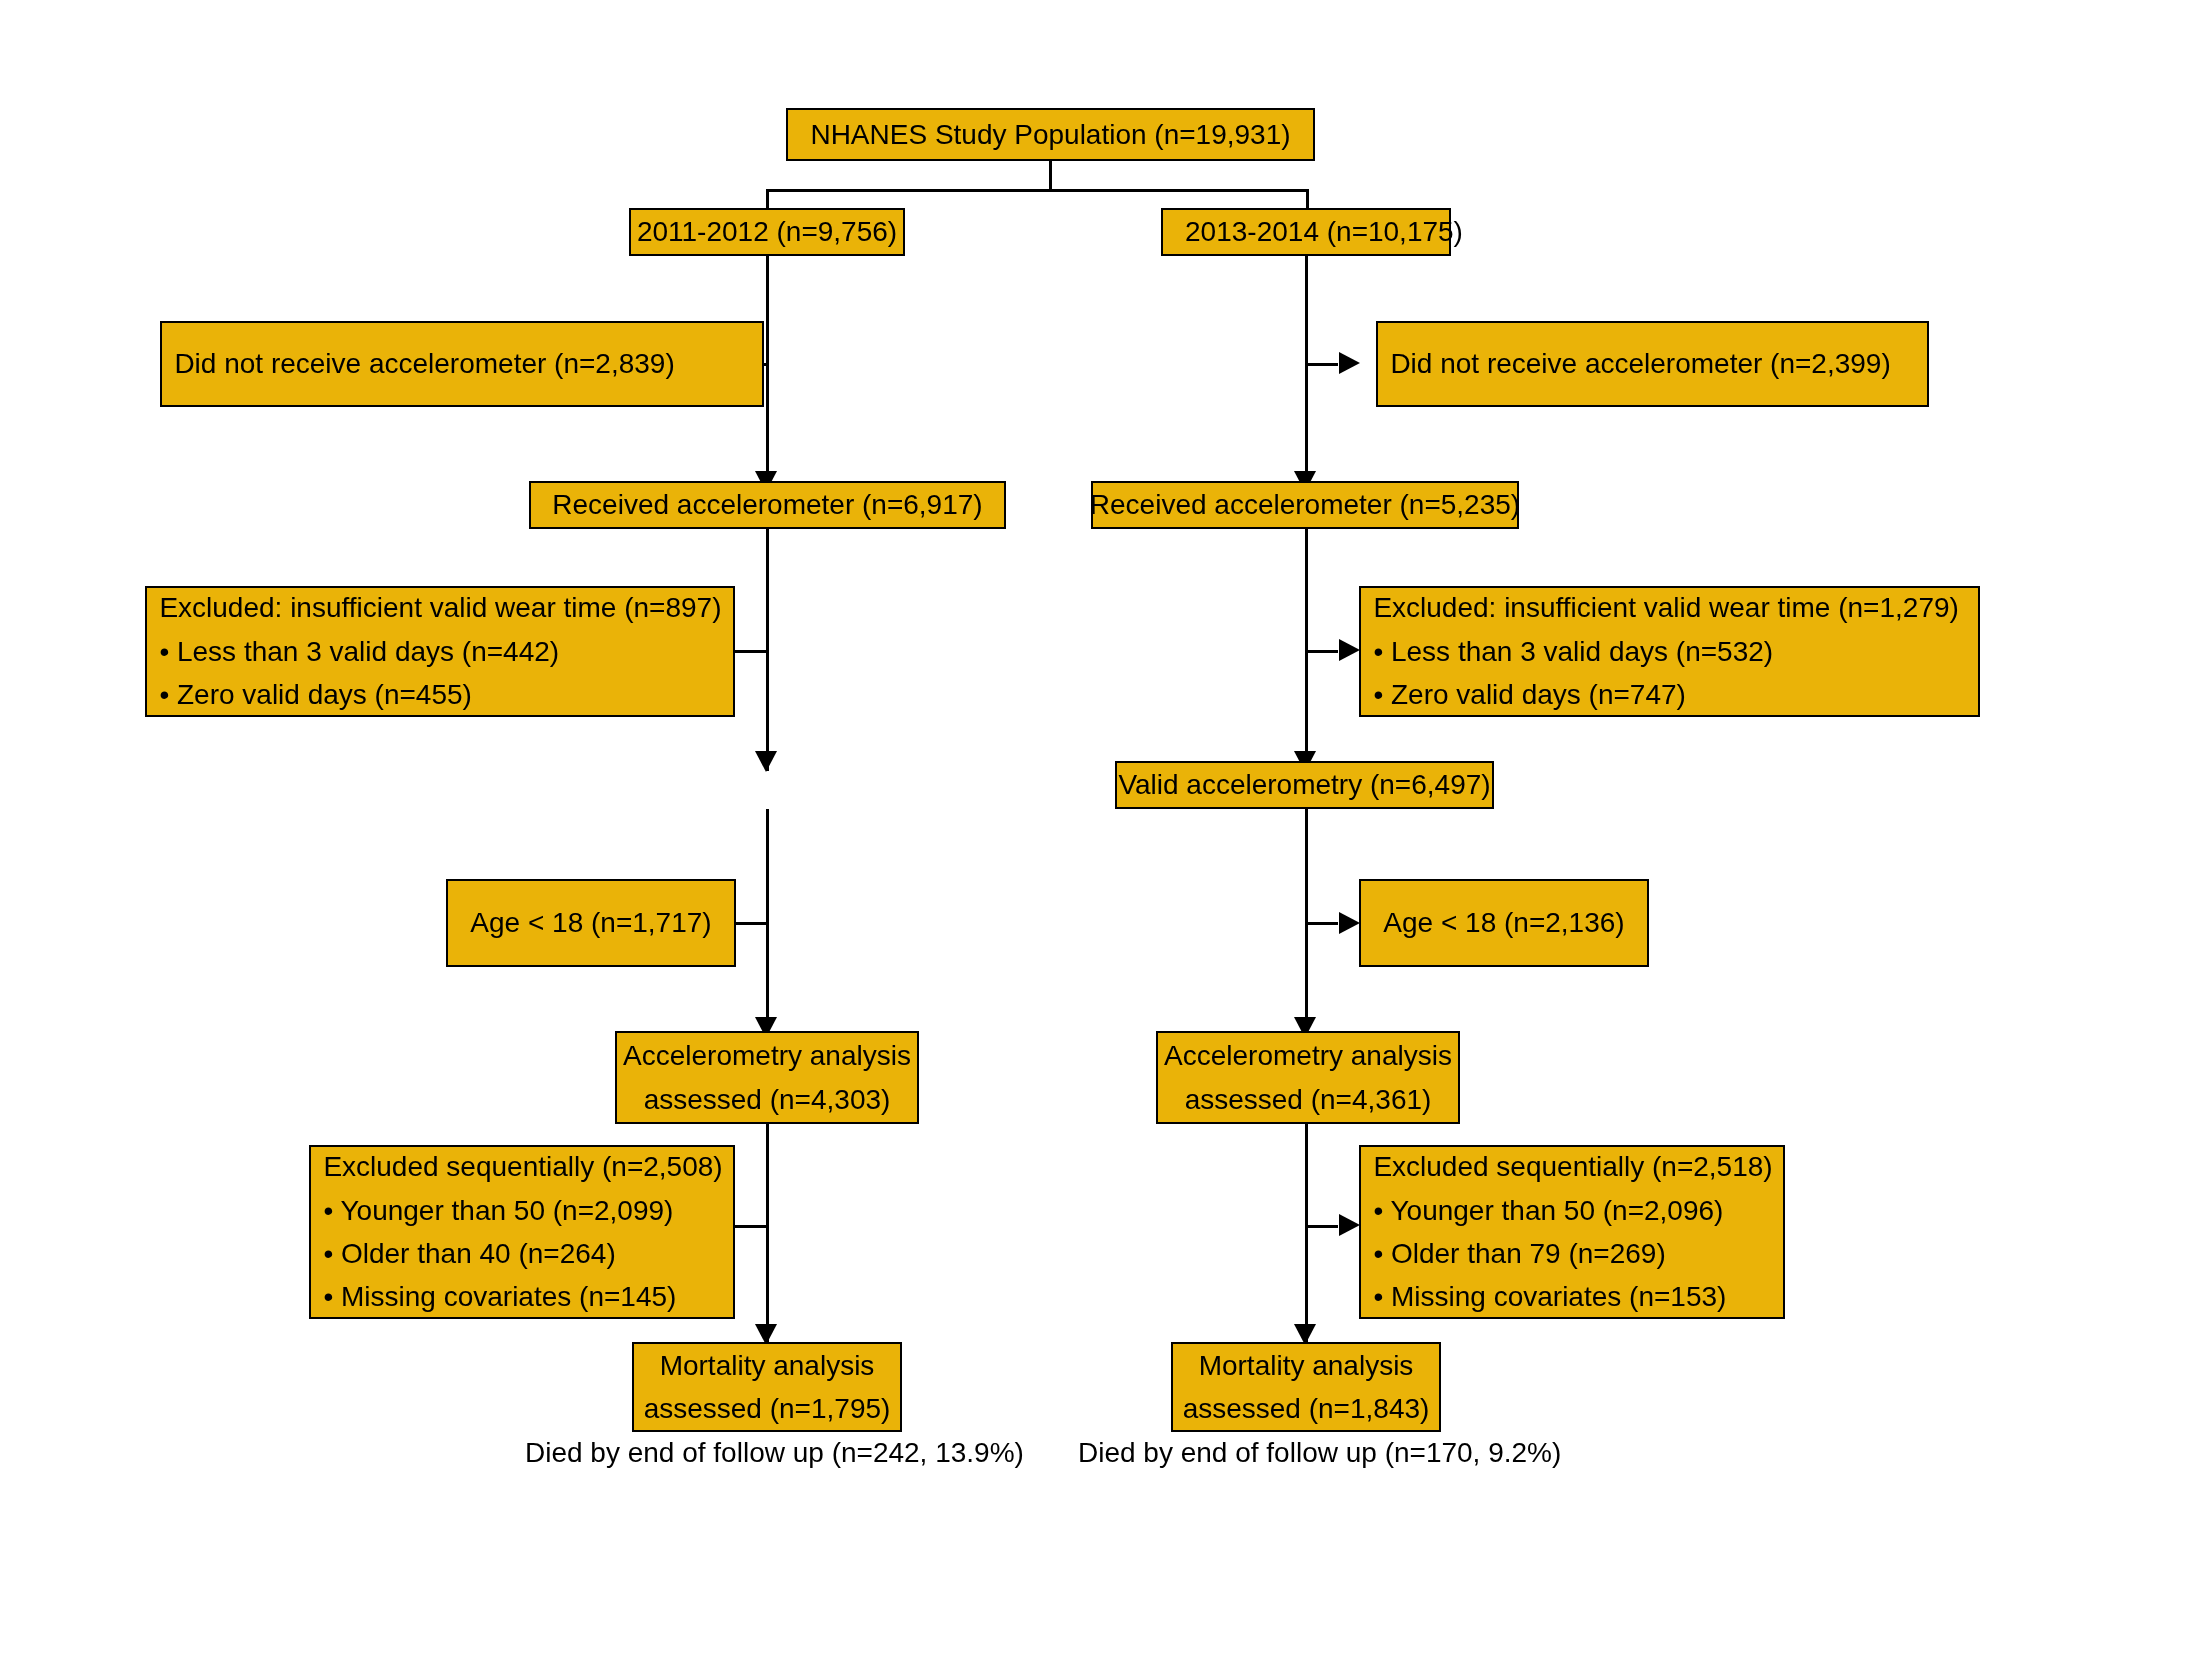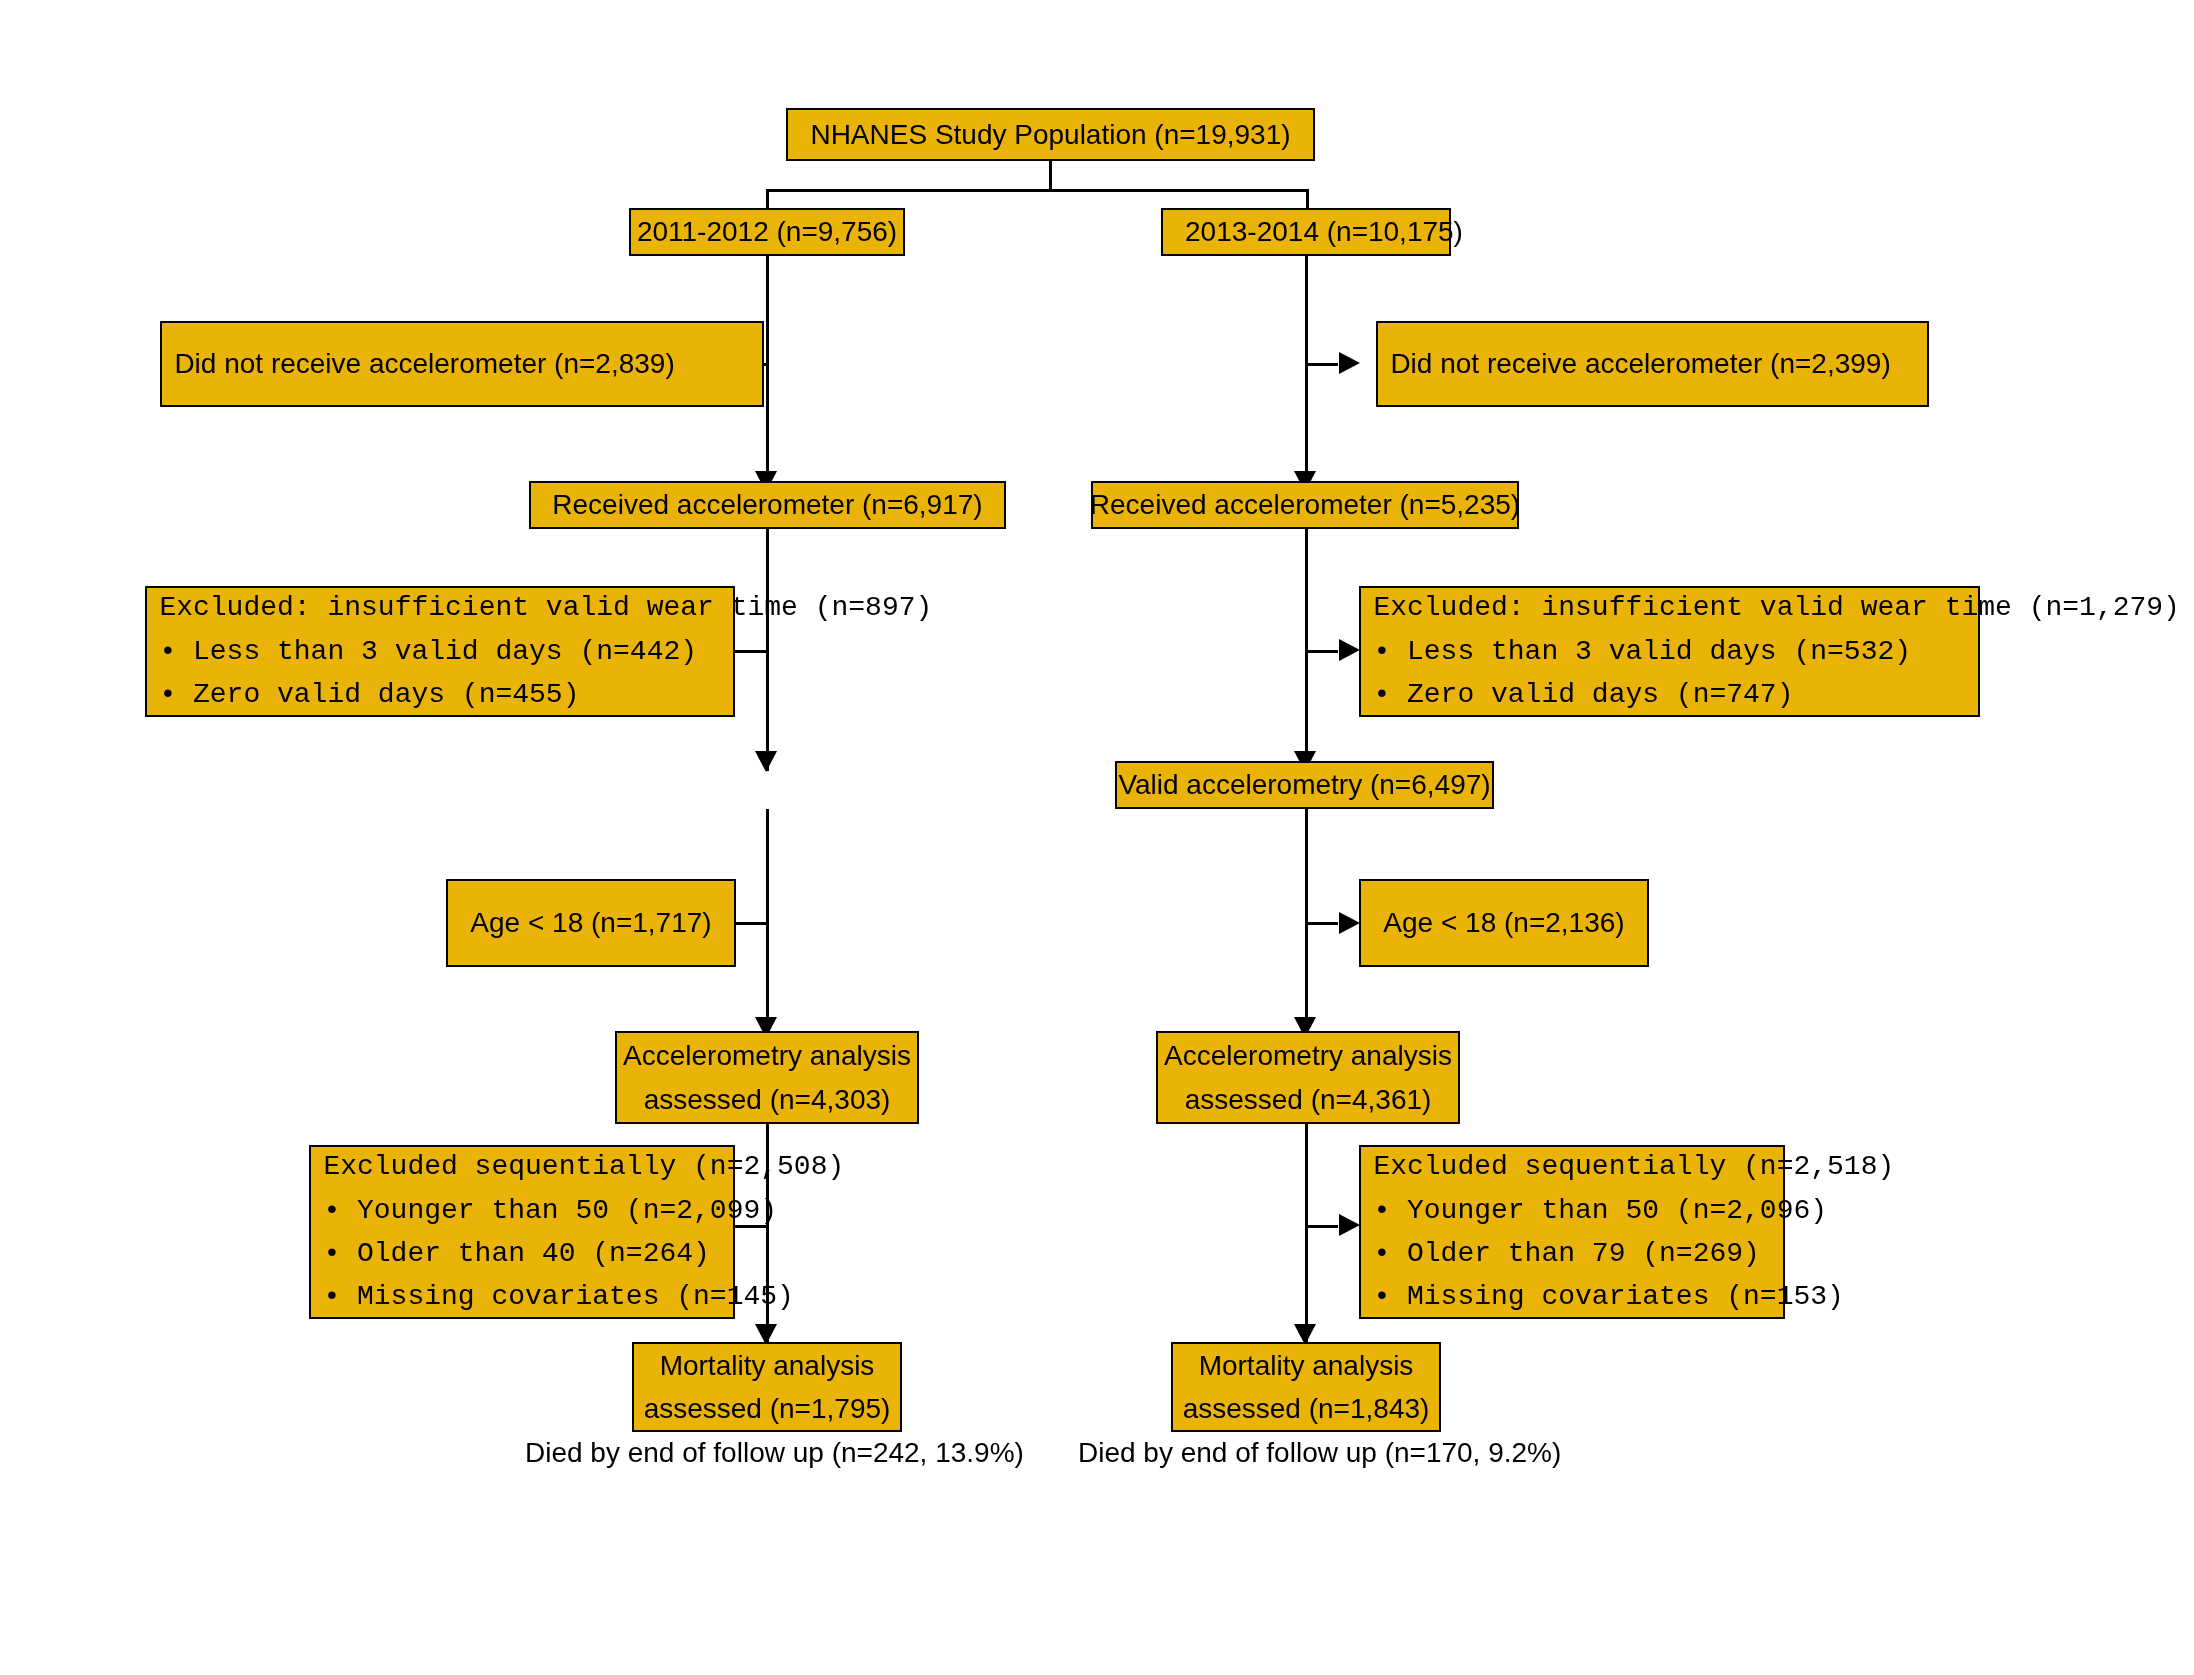--- a/index.html
+++ b/index.html
@@ -41,21 +41,20 @@
     text-align: left;
     padding-left: 12.4px;
     padding-right: 8.3px;
   }
   .box .line {
     white-space: nowrap;
   }
   .box.pad-v {
     padding-top: 5.5px;
     padding-bottom: 5.5px;
-    font-family: Liberation Mono, monospace;
   }
   .caption {
     position: absolute;
     color: #000000;
     font-family: "Liberation Sans", sans-serif;
     font-size: 28px;
     white-space: nowrap;
     text-align: center;
     z-index: 3;
   }

